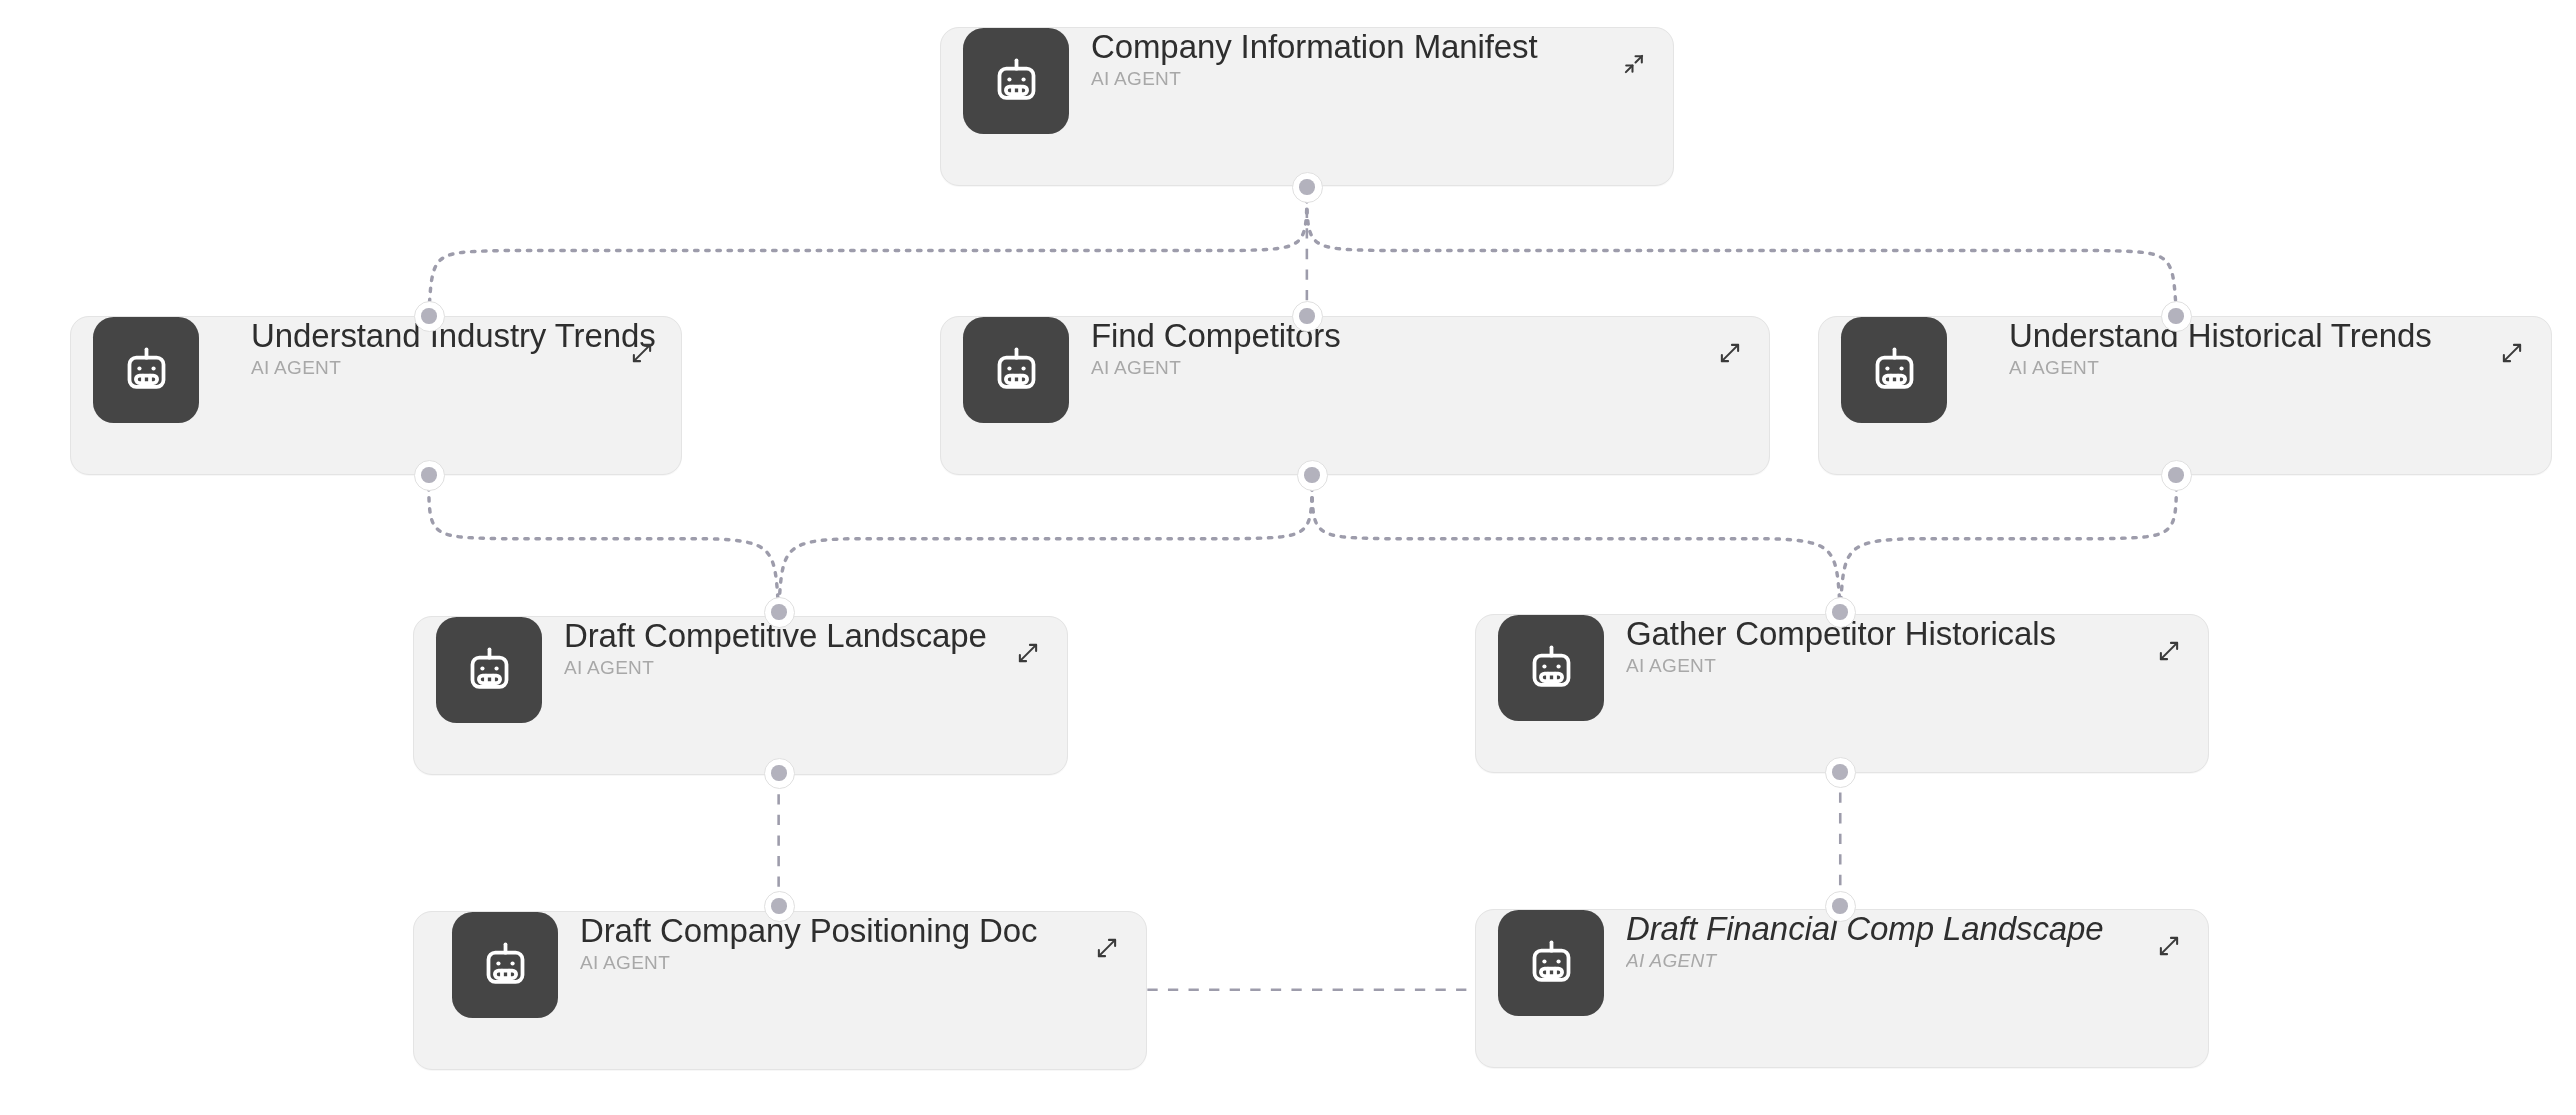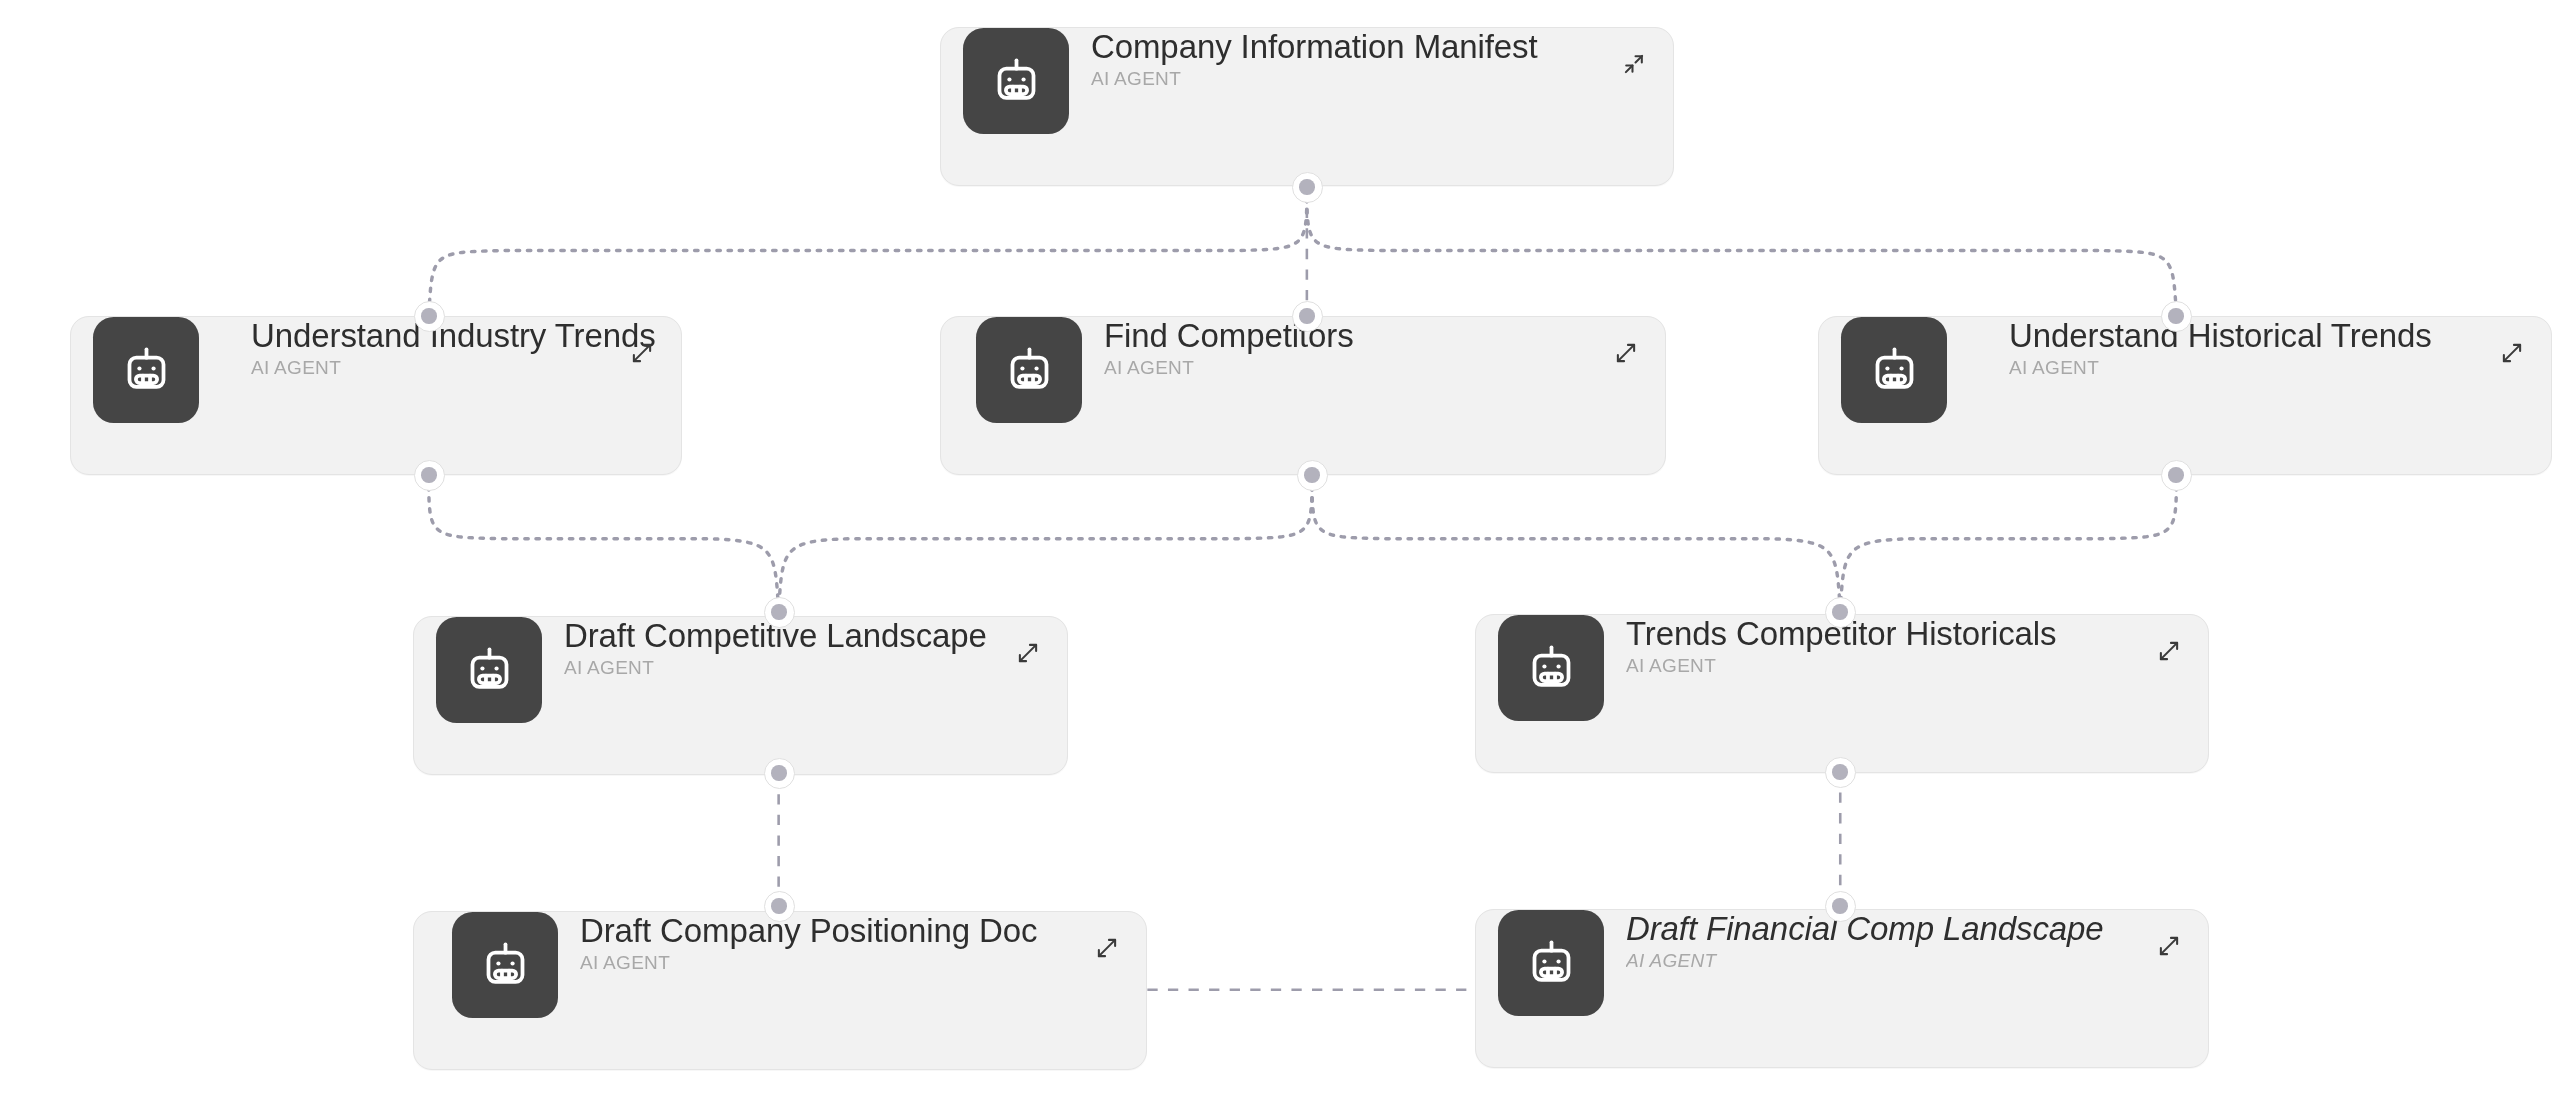--- a/index.html
+++ b/index.html
@@ -186,21 +186,21 @@
       <div class="node-toggle">
   <svg width="26" height="26" viewBox="0 0 24 24" fill="none" stroke="#3a3a3a" stroke-width="1.9" stroke-linecap="round" stroke-linejoin="round">
     <line x1="4.5" y1="19.5" x2="19.5" y2="4.5"></line>
     <polyline points="13.8,4.5 19.5,4.5 19.5,10.2"></polyline>
     <polyline points="10.2,19.5 4.5,19.5 4.5,13.8"></polyline>
   </svg>
 </div>
     </div>
     <div class="port" style="left: 429px; top: 316px;"></div>
     <div class="port" style="left: 429px; top: 475px;"></div>
-    <div class="node" style="left: 940px; top: 316px; width: 726px; height: 159px; padding-left: 13px;">
+    <div class="node" style="left: 940px; top: 316px; width: 830px; height: 159px;">
       <div class="node-icon-tile">
   <svg width="53" height="53" viewBox="0 0 24 24" fill="none" stroke="#ffffff" stroke-width="1.7" stroke-linecap="round" stroke-linejoin="round">
     <line x1="12" y1="2.4" x2="12" y2="6.2"></line>
     <rect x="4.3" y="6.2" width="15.4" height="13.2" rx="3.1"></rect>
     <circle cx="8.8" cy="11.1" r="0.95" fill="#ffffff" stroke="none"></circle>
     <circle cx="15.2" cy="11.1" r="0.95" fill="#ffffff" stroke="none"></circle>
     <rect x="7.2" y="14.3" width="9.6" height="3.4" rx="1.7"></rect>
     <line x1="10.4" y1="14.3" x2="10.4" y2="17.7"></line>
     <line x1="13.6" y1="14.3" x2="13.6" y2="17.7"></line>
   </svg>
@@ -277,21 +277,21 @@
     <line x1="12" y1="2.4" x2="12" y2="6.2"></line>
     <rect x="4.3" y="6.2" width="15.4" height="13.2" rx="3.1"></rect>
     <circle cx="8.8" cy="11.1" r="0.95" fill="#ffffff" stroke="none"></circle>
     <circle cx="15.2" cy="11.1" r="0.95" fill="#ffffff" stroke="none"></circle>
     <rect x="7.2" y="14.3" width="9.6" height="3.4" rx="1.7"></rect>
     <line x1="10.4" y1="14.3" x2="10.4" y2="17.7"></line>
     <line x1="13.6" y1="14.3" x2="13.6" y2="17.7"></line>
   </svg>
 </div>
       <div class="node-text">
-        <div class="node-title">Trends Competitor Historicals</div>
+        <div class="node-title">Gather Competitor Historicals</div>
         <div class="node-subtitle">AI AGENT</div>
       </div>
       <div class="node-toggle">
   <svg width="26" height="26" viewBox="0 0 24 24" fill="none" stroke="#3a3a3a" stroke-width="1.9" stroke-linecap="round" stroke-linejoin="round">
     <line x1="4.5" y1="19.5" x2="19.5" y2="4.5"></line>
     <polyline points="13.8,4.5 19.5,4.5 19.5,10.2"></polyline>
     <polyline points="10.2,19.5 4.5,19.5 4.5,13.8"></polyline>
   </svg>
 </div>
     </div>

